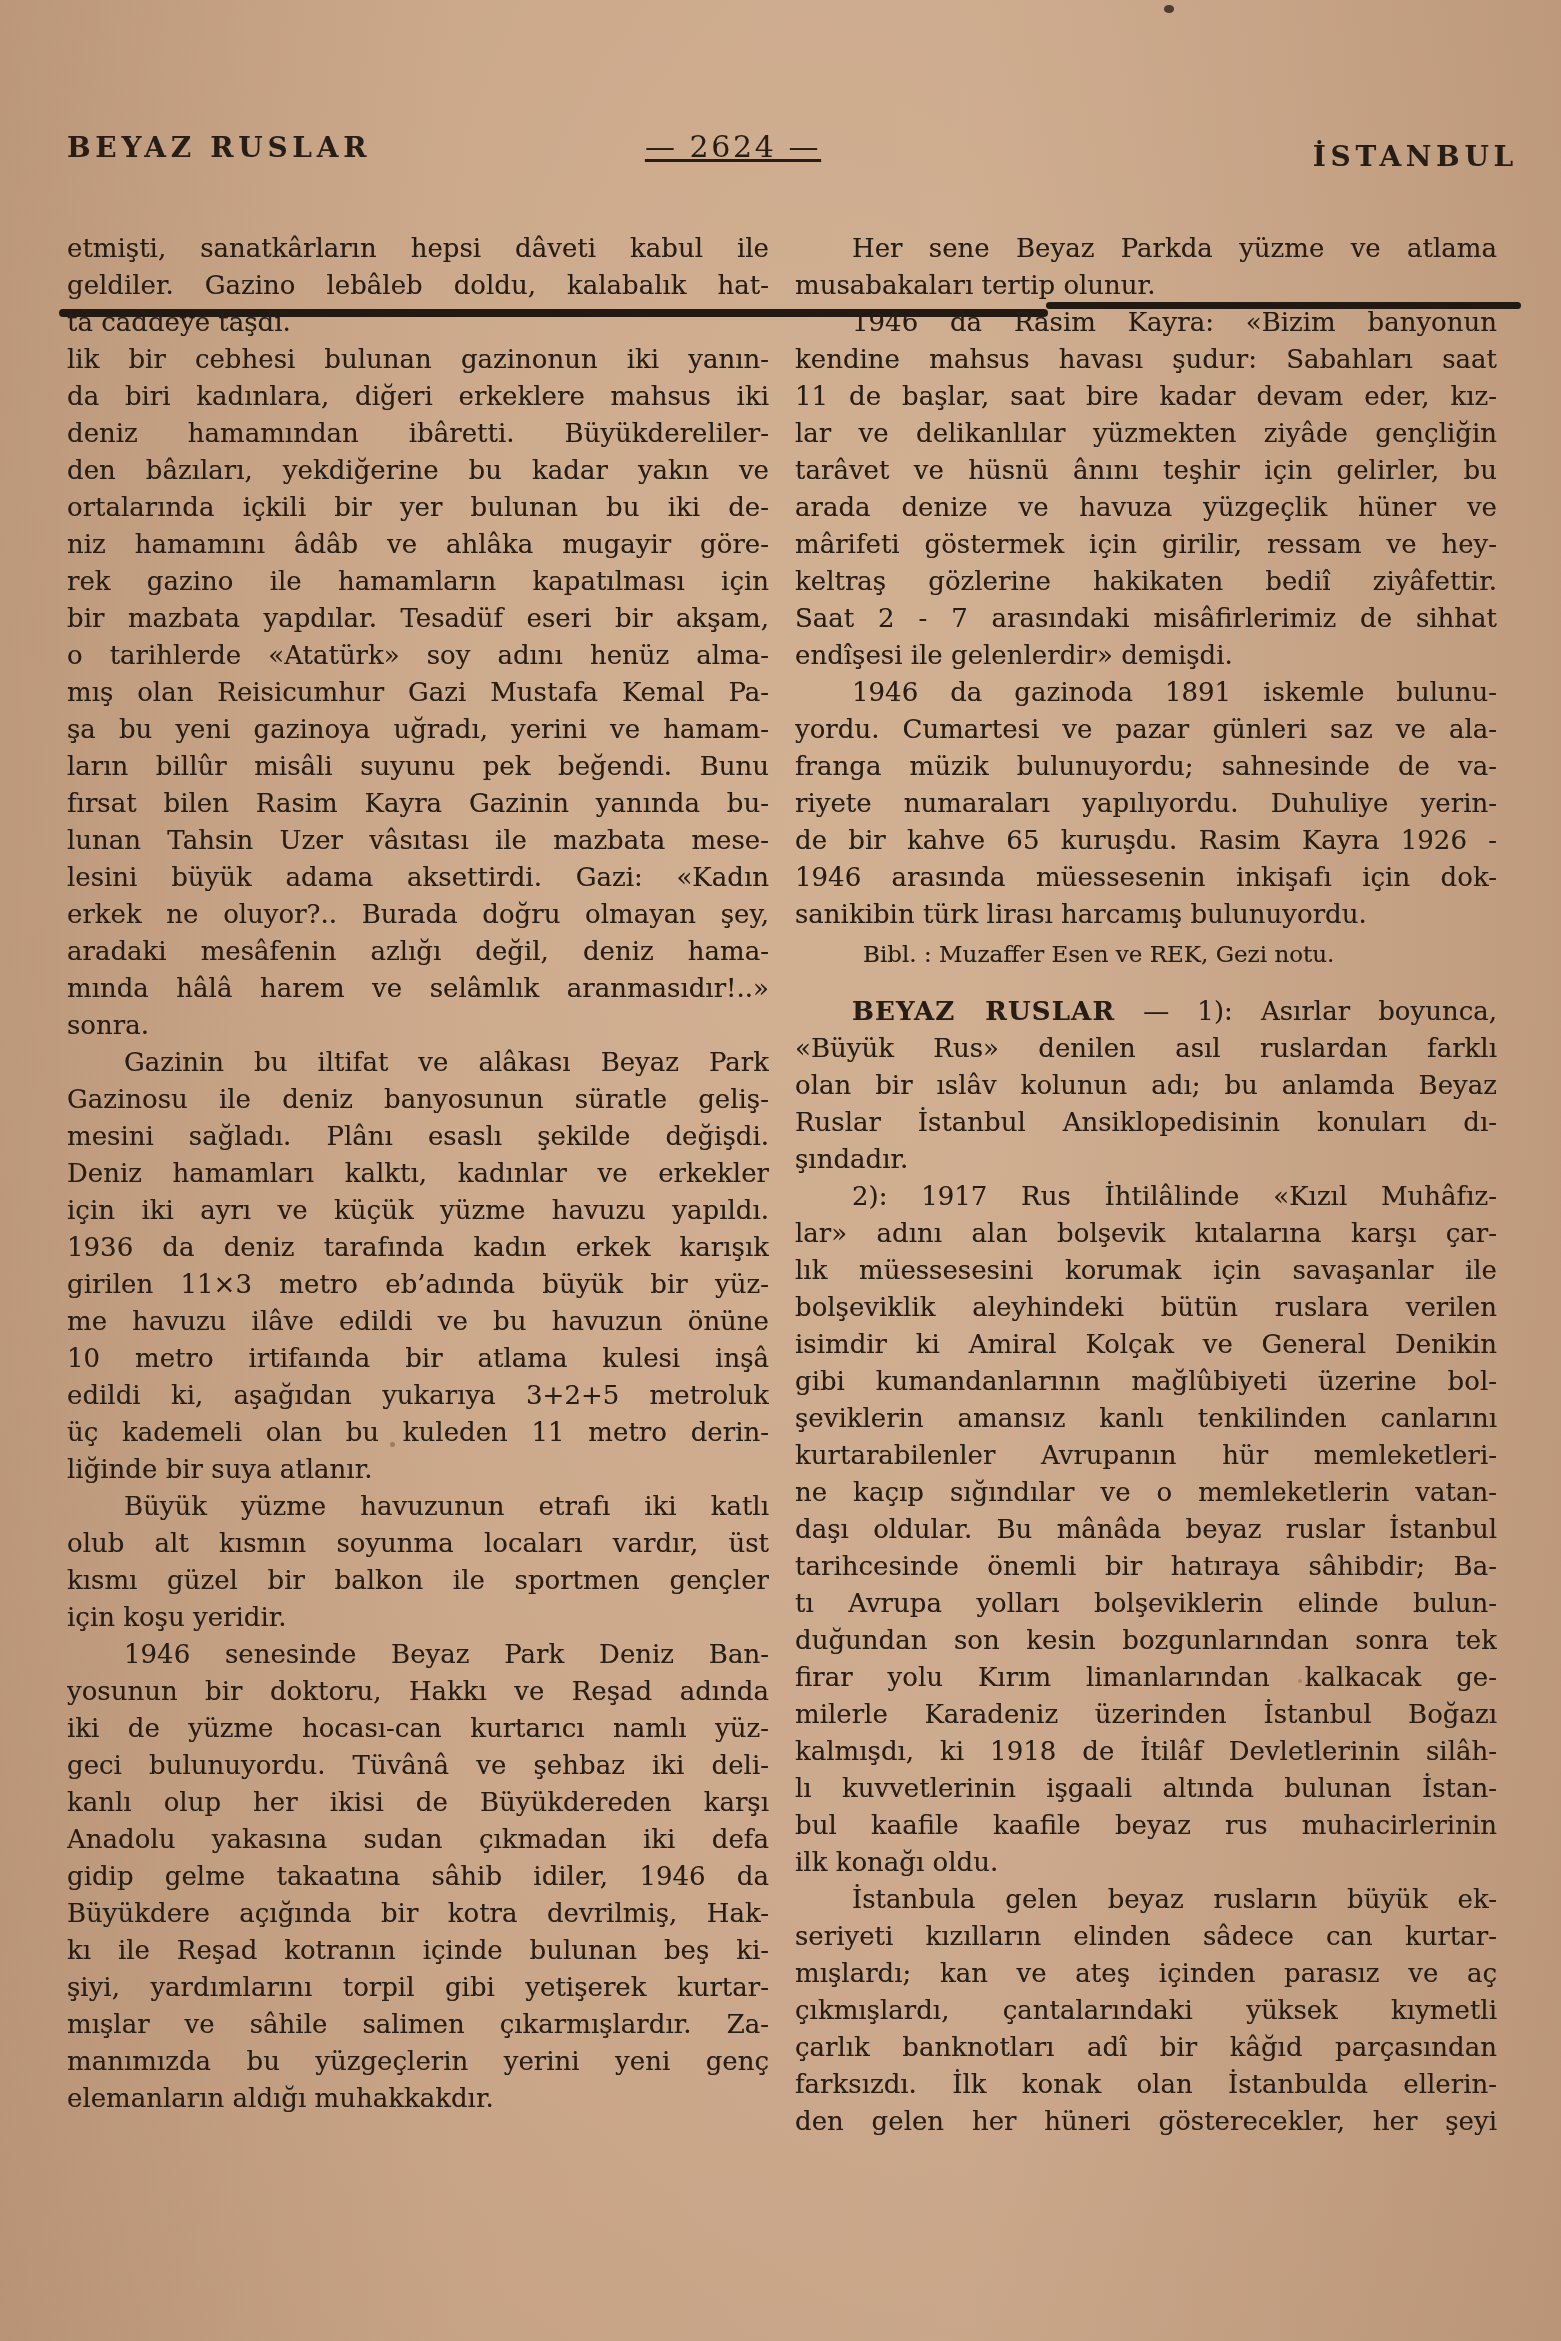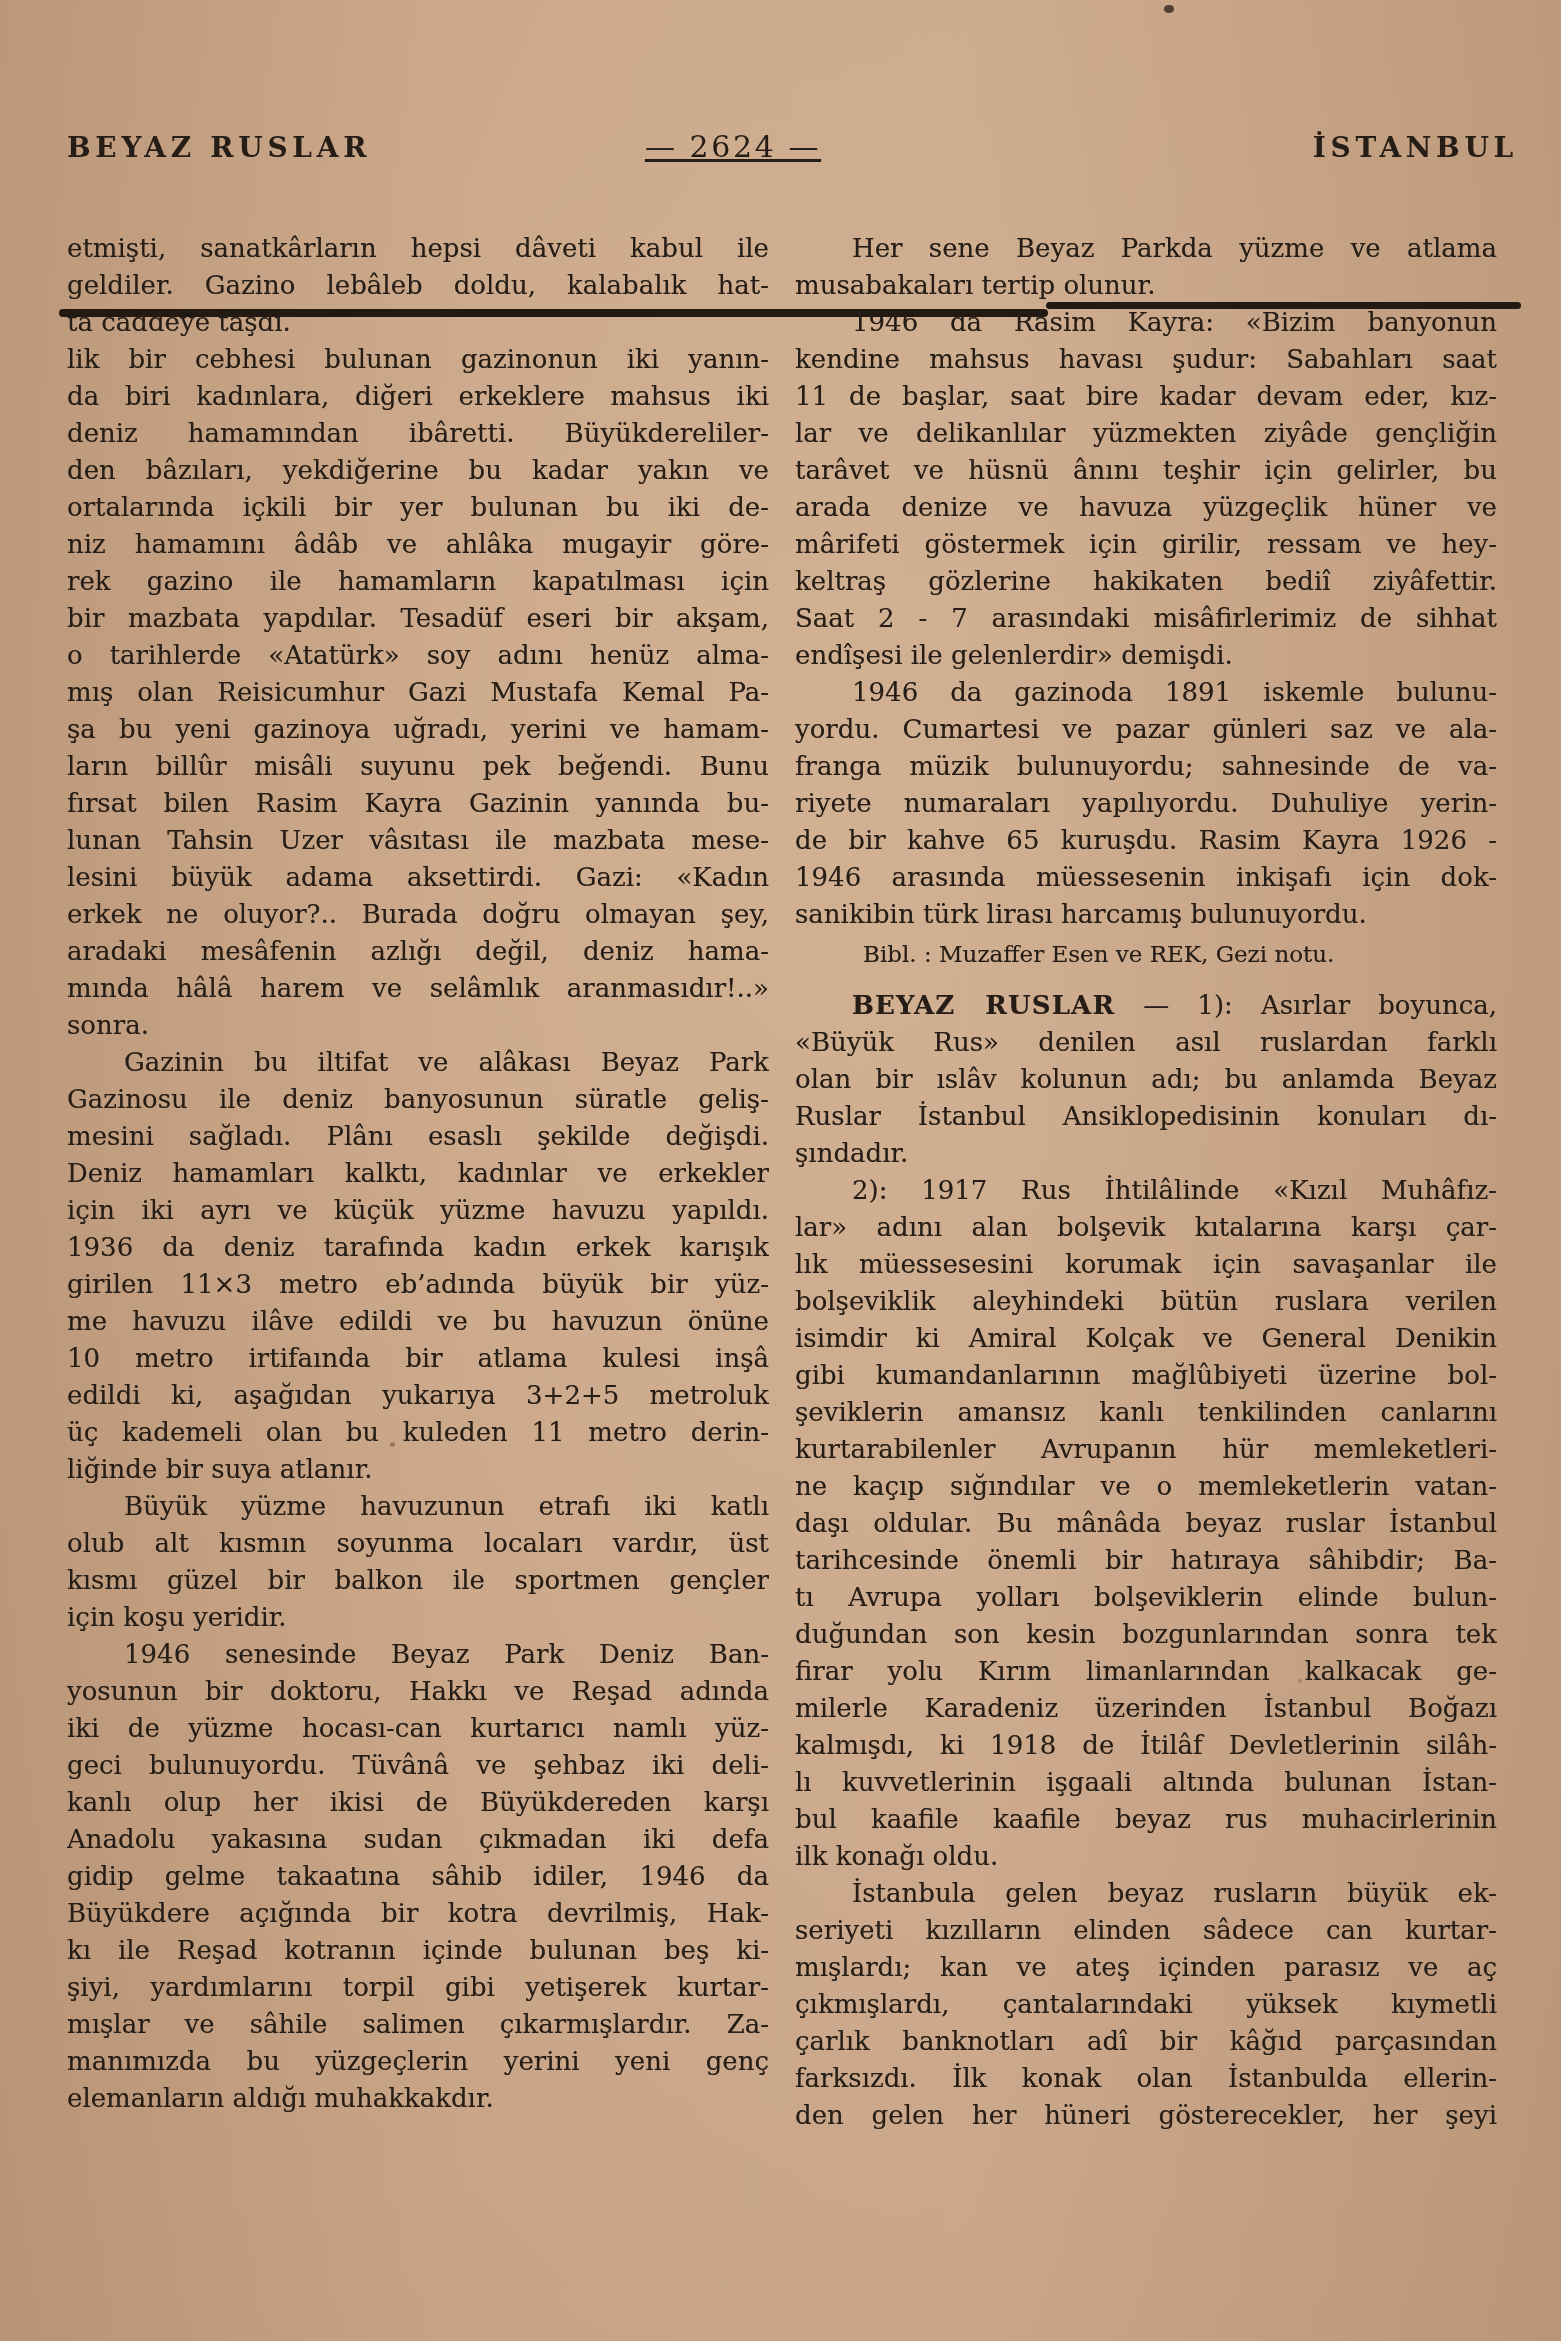--- a/index.html
+++ b/index.html
@@ -11,36 +11,36 @@
   .page {
     position: absolute; inset: 0;
     background:
       linear-gradient(90deg, rgba(60,40,25,0.06) 0%, rgba(255,245,225,0.05) 30%, rgba(255,250,235,0.07) 62%, rgba(60,40,25,0.05) 100%),
       radial-gradient(ellipse at 52% 34%, #cfac8d 0%, #c9a486 52%, #c09a7c 100%);
     color: var(--ink, #261e16);
   }
   .running-head { position: absolute; white-space: nowrap; }
   .rh-left  { left: 67px; top: 131px; font-size: 28px; font-weight: bold; letter-spacing: 4.7px; }
   .rh-center{ left: 0; top: 129px; width: 1466px; text-align: center; font-size: 30px; letter-spacing: 2.6px; text-decoration: underline; }
-  .rh-right { right: 44px; top: 131px; font-size: 28px; font-weight: bold; letter-spacing: 4.7px; }
+  .rh-right { right: 44px; top: 140px; font-size: 28px; font-weight: bold; letter-spacing: 4.7px; }
   .rule { position: absolute; background: #211912; border-radius: 4.2px; }
   .rule-l { left: 59px;  top: 309px; width: 989px; height: 7.9px; }
   .rule-r { left: 1046px; top: 302px; width: 475px;  height: 6.8px; }
   .col { position: absolute; top: 230px; width: 702px; }
   .col-left  { left: 67px; }
   .col-right { left: 795px; }
   .line {
     font-size: 26px; line-height: 37px; height: 37px;
     text-align: justify; text-align-last: justify;
     overflow: hidden; white-space: normal;
     text-shadow: 0 0 0.5px rgba(38,30,22,0.45);
   }
   .line.end { text-align: left; text-align-last: left; }
   .line.indent { text-indent: 57px; }
-  .line.small { font-size: 23px; margin-top: 3.2px; margin-bottom: 14px; text-indent: 68px; }
+  .line.small { font-size: 23px; margin-top: 3.2px; margin-bottom: 20px; text-indent: 68px; }
   .line b { font-weight: bold; letter-spacing: 1.1px; }
   .speck { position: absolute; border-radius: 50%; }
   .speck-1 { left: 1164px; top: 5.3px;  width: 9.5px; height: 7.4px; background: #3a2c20; opacity: .85; }
   .speck-2 { left: 390px;  top: 1442px; width: 5.3px; height: 5.3px; background: #7a4a33; opacity: .5; }
   .speck-3 { left: 1298px; top: 1679px; width: 4.2px;  height: 4.2px;  background: #8a5a40; opacity: .45; }
   .speck-4 { left: 187px;  top: 2094px; width: 4.7px;  height: 4.7px;  background: #7a4a33; opacity: .4; }
 </style>
 </head>
 <body>
 

